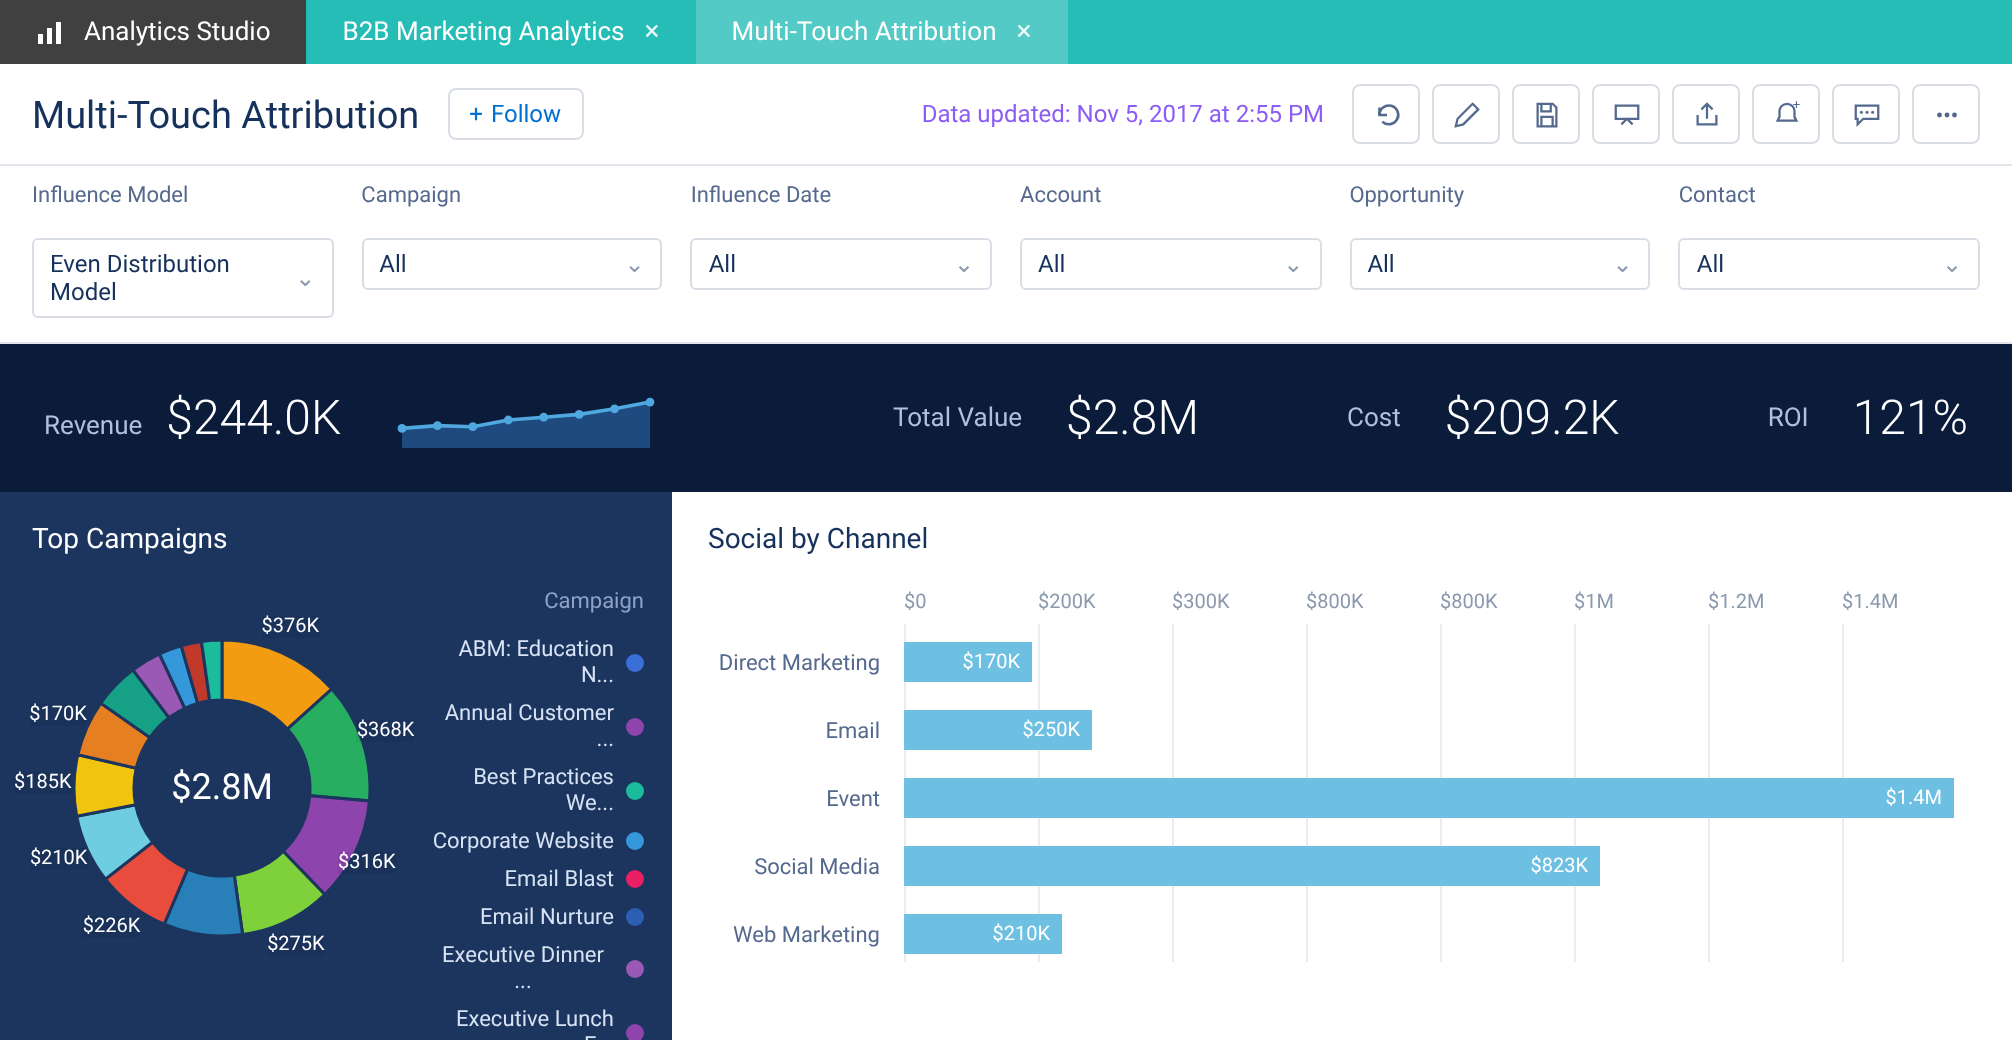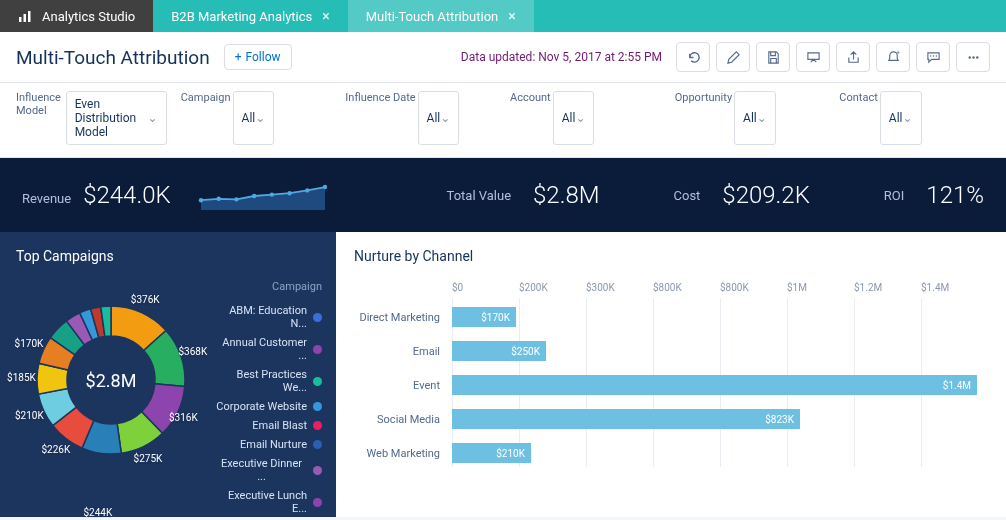--- a/index.html
+++ b/index.html
@@ -6,26 +6,26 @@
 body{background:#f4f6f9;width:1006px;height:520px;overflow:hidden;font-size:12px;color:#16325c}
 .tabs{display:flex;background:#27bdb7}
 .tab{padding:8px 18px;color:#fff;font-size:13px;display:flex;align-items:center;gap:10px}
 .tab-home{background:#404040}
 .tab-active{background:#53cac5}
 .tab-close{font-size:14px;opacity:.9}
 .analytics-icon svg{display:block}
 .header{display:flex;align-items:center;padding:10px 16px;background:#fff;border-bottom:1px solid #e2e6ec}
 .page-title{font-size:19px;font-weight:400;color:#16325c;margin-right:14px}
 .follow-btn{border:1px solid #d8dde6;border-radius:4px;padding:5px 10px;background:#fff;color:#0070d2;font-size:12px;display:flex;align-items:center;gap:4px;cursor:pointer}
-.updated{color:#701a75;font-size:12px;margin-left:auto;margin-right:14px}
+.updated{color:#8b5cf6;font-size:12px;margin-left:auto;margin-right:14px}
 .toolbar{display:flex;gap:6px}
 .tbtn{width:34px;height:30px;border:1px solid #d8dde6;border-radius:4px;background:#fff;display:flex;align-items:center;justify-content:center;cursor:pointer;color:#54698d}
 .tbtn svg{width:15px;height:15px}
 .filters{display:flex;gap:14px;padding:8px 16px 12px;background:#fff;border-bottom:1px solid #e2e6ec}
-.filter{flex:1;display:flex;flex-direction:row;gap:2px}
+.filter{flex:1;display:flex;flex-direction:column;gap:15px}
 .filter-label{font-size:11px;color:#54698d}
 .select{border:1px solid #d8dde6;border-radius:3px;padding:5px 8px;background:#fff;display:flex;align-items:center;justify-content:space-between;font-size:12px;color:#16325c;cursor:pointer}
 .chev{color:#8a99ad}
 .metrics{display:flex;align-items:center;background:#0b1b3a;color:#fff;padding:18px 22px;gap:22px}
 .metric-label{font-size:13px;color:#b0c0d8}
 .metric-value{font-size:24px;font-weight:300}
 .metric-pair{display:flex;align-items:baseline;gap:12px}
 .spark{width:140px;height:38px}
 .metrics-spacer{flex:1}
 .panels{display:flex;gap:0}
@@ -275,21 +275,21 @@
             </div>
             <div class="legend-item">
               <span style="flex:1;text-align:right">Executive Lunch E...</span>
               <span class="legend-dot" style="background:#8e44ad"></span>
             </div>
           </div>
       </div>
     </div>
   </div>
   <div class="panel-right">
-    <div class="panel-title-dark">Nurture by Channel</div>
+    <div class="panel-title-dark">Social by Channel</div>
     <div style="position:relative">
       <div class="gridlines" id="gridlines">
           <div class="gridline" style="left: 0px;"></div>
           <div class="gridline" style="left: 67px;"></div>
           <div class="gridline" style="left: 134px;"></div>
           <div class="gridline" style="left: 201px;"></div>
           <div class="gridline" style="left: 268px;"></div>
           <div class="gridline" style="left: 335px;"></div>
           <div class="gridline" style="left: 402px;"></div>
           <div class="gridline" style="left: 469px;"></div>

